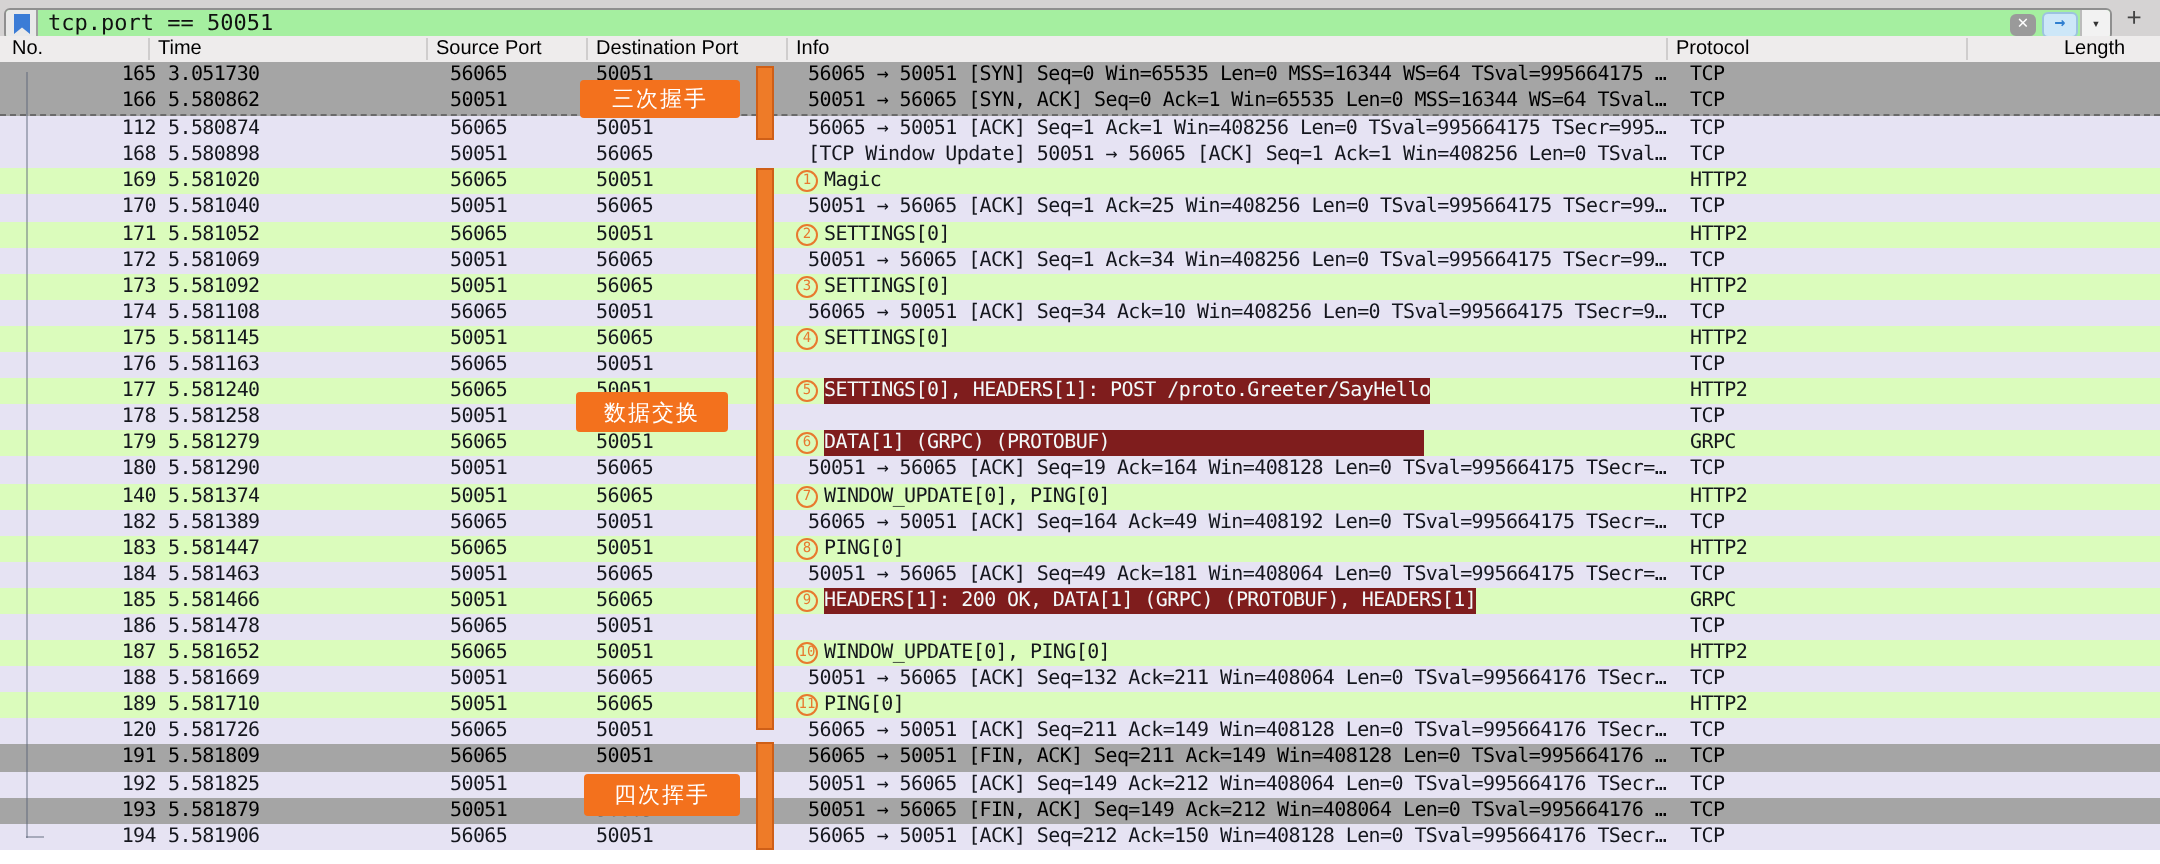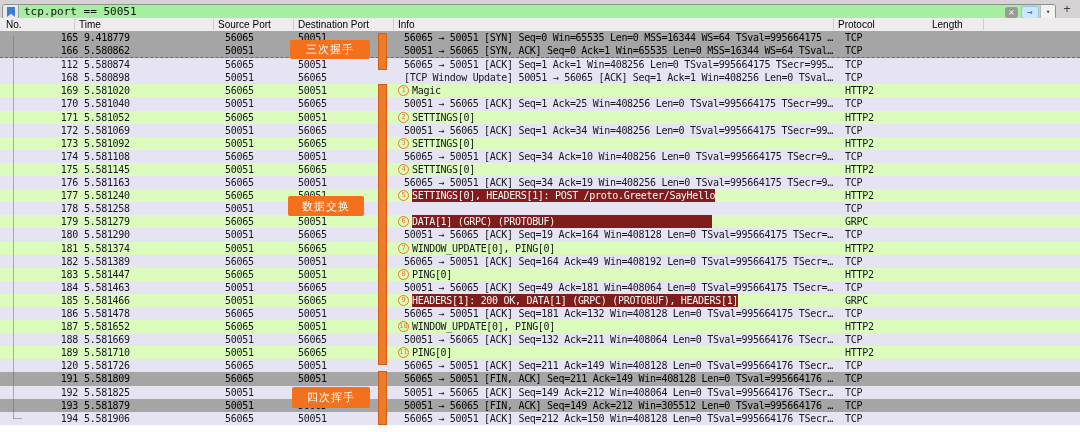--- a/index.html
+++ b/index.html
@@ -74,21 +74,21 @@
     <div id="plusbtn">+</div>
   </div>
 
   <div id="colhead">
     <span class="hcell" style="left:6px">No.</span>
     <span class="hcell" style="left:79px">Time</span>
     <span class="hcell" style="left:218px">Source Port</span>
     <span class="hcell" style="left:298px">Destination Port</span>
     <span class="hcell" style="left:398px">Info</span>
     <span class="hcell" style="left:838px">Protocol</span>
-    <span class="hcell" style="left:932px">Length</span>
+    <span class="hcell" style="left:1032px">Length</span>
     <span class="hsep" style="left:74px"></span>
     <span class="hsep" style="left:213px"></span>
     <span class="hsep" style="left:293px"></span>
     <span class="hsep" style="left:393px"></span>
     <span class="hsep" style="left:833px"></span>
     <span class="hsep" style="left:983px"></span>
   </div>
 
   <div id="list">
     <div id="bracket-v"></div>
@@ -96,21 +96,21 @@
 
     <div class="vbar" style="top:2px;height:35px"></div>
     <div class="vbar" style="top:53px;height:279px"></div>
     <div class="vbar" style="top:340px;height:52px"></div>
 
     <div class="badge" style="left:290px;top:9px;width:80px;height:19px">三次握手</div>
     <div class="badge" style="left:288px;top:165px;width:76px;height:20px">数据交换</div>
     <div class="badge" style="left:292px;top:356px;width:78px;height:21px">四次挥手</div>
   <div class="row s-gray">
       <span class="cell c-no">165</span>
-      <span class="cell c-time">9.418779</span>
+      <span class="cell c-time">3.051730</span>
       <span class="cell c-src">56065</span>
       <span class="cell c-dst">50051</span>
       <span class="cell c-info">
 
         <span class="itext nomark">56065 → 50051 [SYN] Seq=0 Win=65535 Len=0 MSS=16344 WS=64 TSval=995664175 …</span>
       </span>
       <span class="cell c-proto">TCP</span>
     </div>
       <div class="row s-gray dashed">
       <span class="cell c-no">166</span>
@@ -220,24 +220,20 @@
         <span class="mark">4</span>
         <span class="itext">SETTINGS[0]</span>
       </span>
       <span class="cell c-proto">HTTP2</span>
     </div>
       <div class="row s-tcp">
       <span class="cell c-no">176</span>
       <span class="cell c-time">5.581163</span>
       <span class="cell c-src">56065</span>
       <span class="cell c-dst">50051</span>
-      <span class="cell c-info">
-
-        <span class="itext nomark">56065 → 50051 [ACK] Seq=34 Ack=19 Win=408256 Len=0 TSval=995664175 TSecr=9…</span>
-      </span>
       <span class="cell c-proto">TCP</span>
     </div>
       <div class="row s-http">
       <span class="cell c-no">177</span>
       <span class="cell c-time">5.581240</span>
       <span class="cell c-src">56065</span>
       <span class="cell c-dst">50051</span>
       <span class="cell c-info">
         <span class="mark">5</span>
         <span class="itext hl">SETTINGS[0], HEADERS[1]: POST /proto.Greeter/SayHello</span>
@@ -267,21 +263,21 @@
       <span class="cell c-time">5.581290</span>
       <span class="cell c-src">50051</span>
       <span class="cell c-dst">56065</span>
       <span class="cell c-info">
 
         <span class="itext nomark">50051 → 56065 [ACK] Seq=19 Ack=164 Win=408128 Len=0 TSval=995664175 TSecr=…</span>
       </span>
       <span class="cell c-proto">TCP</span>
     </div>
       <div class="row s-http">
-      <span class="cell c-no">181</span>
+      <span class="cell c-no">140</span>
       <span class="cell c-time">5.581374</span>
       <span class="cell c-src">50051</span>
       <span class="cell c-dst">56065</span>
       <span class="cell c-info">
         <span class="mark">7</span>
         <span class="itext">WINDOW_UPDATE[0], PING[0]</span>
       </span>
       <span class="cell c-proto">HTTP2</span>
     </div>
       <div class="row s-tcp">
@@ -326,24 +322,20 @@
         <span class="mark">9</span>
         <span class="itext hl">HEADERS[1]: 200 OK, DATA[1] (GRPC) (PROTOBUF), HEADERS[1]</span>
       </span>
       <span class="cell c-proto">GRPC</span>
     </div>
       <div class="row s-tcp">
       <span class="cell c-no">186</span>
       <span class="cell c-time">5.581478</span>
       <span class="cell c-src">56065</span>
       <span class="cell c-dst">50051</span>
-      <span class="cell c-info">
-
-        <span class="itext nomark">56065 → 50051 [ACK] Seq=181 Ack=132 Win=408128 Len=0 TSval=995664175 TSecr…</span>
-      </span>
       <span class="cell c-proto">TCP</span>
     </div>
       <div class="row s-http">
       <span class="cell c-no">187</span>
       <span class="cell c-time">5.581652</span>
       <span class="cell c-src">56065</span>
       <span class="cell c-dst">50051</span>
       <span class="cell c-info">
         <span class="mark">10</span>
         <span class="itext">WINDOW_UPDATE[0], PING[0]</span>
@@ -405,21 +397,21 @@
       </span>
       <span class="cell c-proto">TCP</span>
     </div>
       <div class="row s-gray">
       <span class="cell c-no">193</span>
       <span class="cell c-time">5.581879</span>
       <span class="cell c-src">50051</span>
       <span class="cell c-dst">56065</span>
       <span class="cell c-info">
 
-        <span class="itext nomark">50051 → 56065 [FIN, ACK] Seq=149 Ack=212 Win=305512 Len=0 TSval=995664176 …</span>
+        <span class="itext nomark">50051 → 56065 [FIN, ACK] Seq=149 Ack=212 Win=408064 Len=0 TSval=995664176 …</span>
       </span>
       <span class="cell c-proto">TCP</span>
     </div>
       <div class="row s-tcp">
       <span class="cell c-no">194</span>
       <span class="cell c-time">5.581906</span>
       <span class="cell c-src">56065</span>
       <span class="cell c-dst">50051</span>
       <span class="cell c-info">
 

